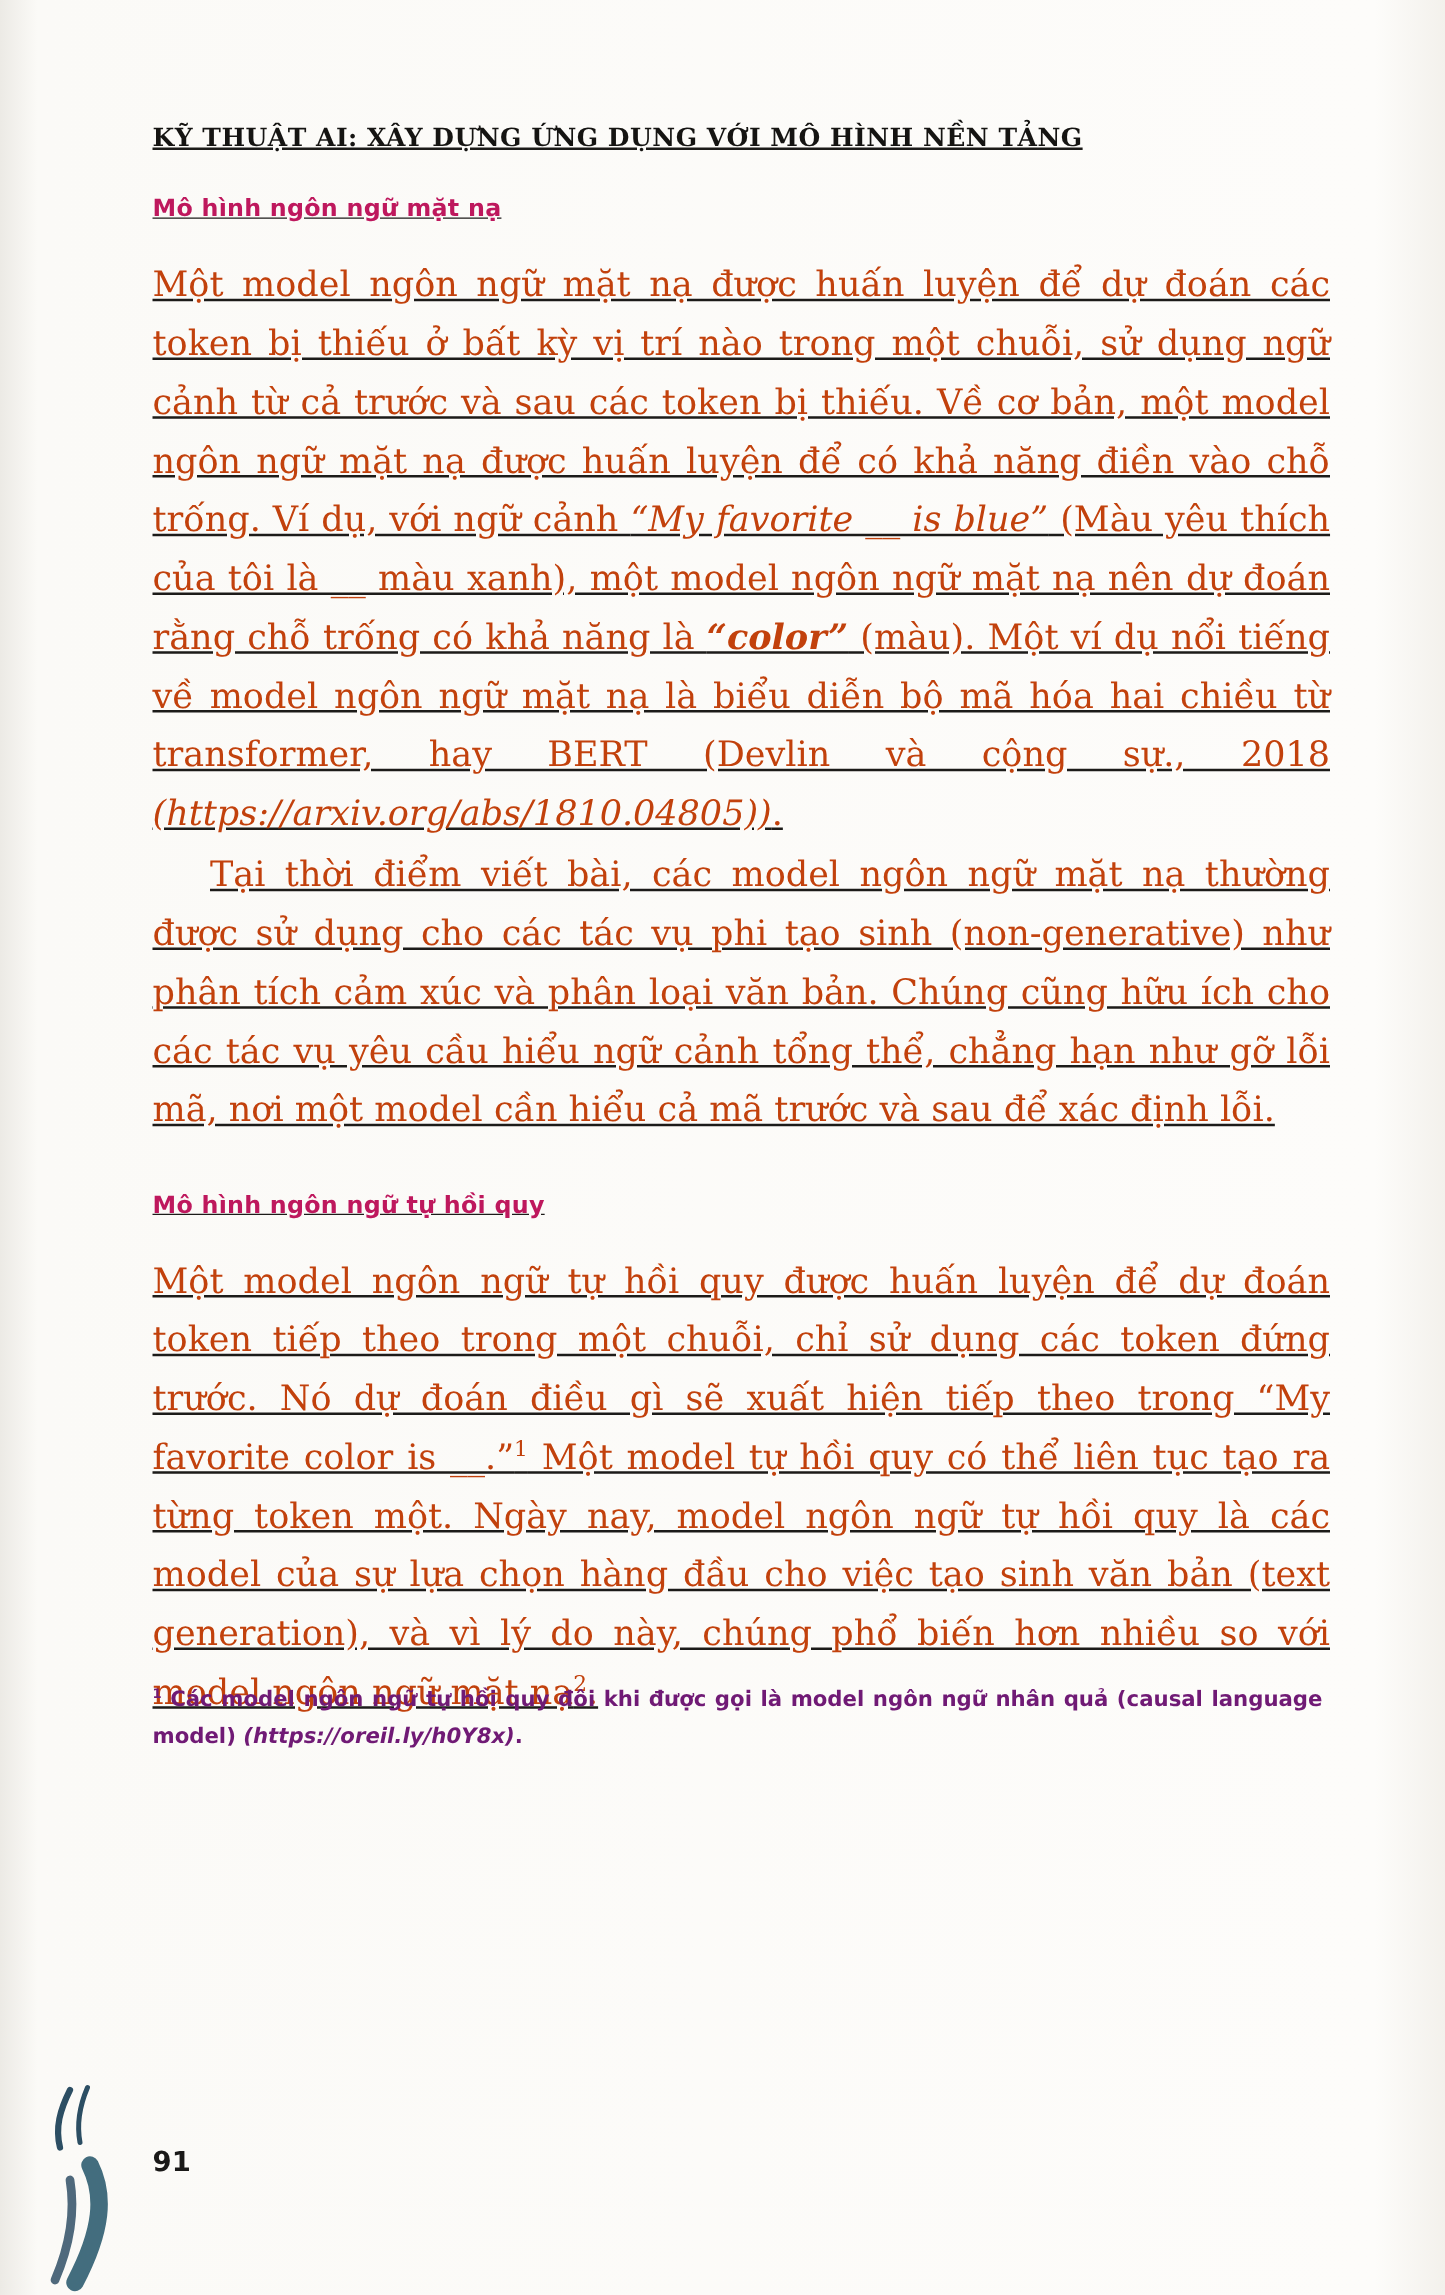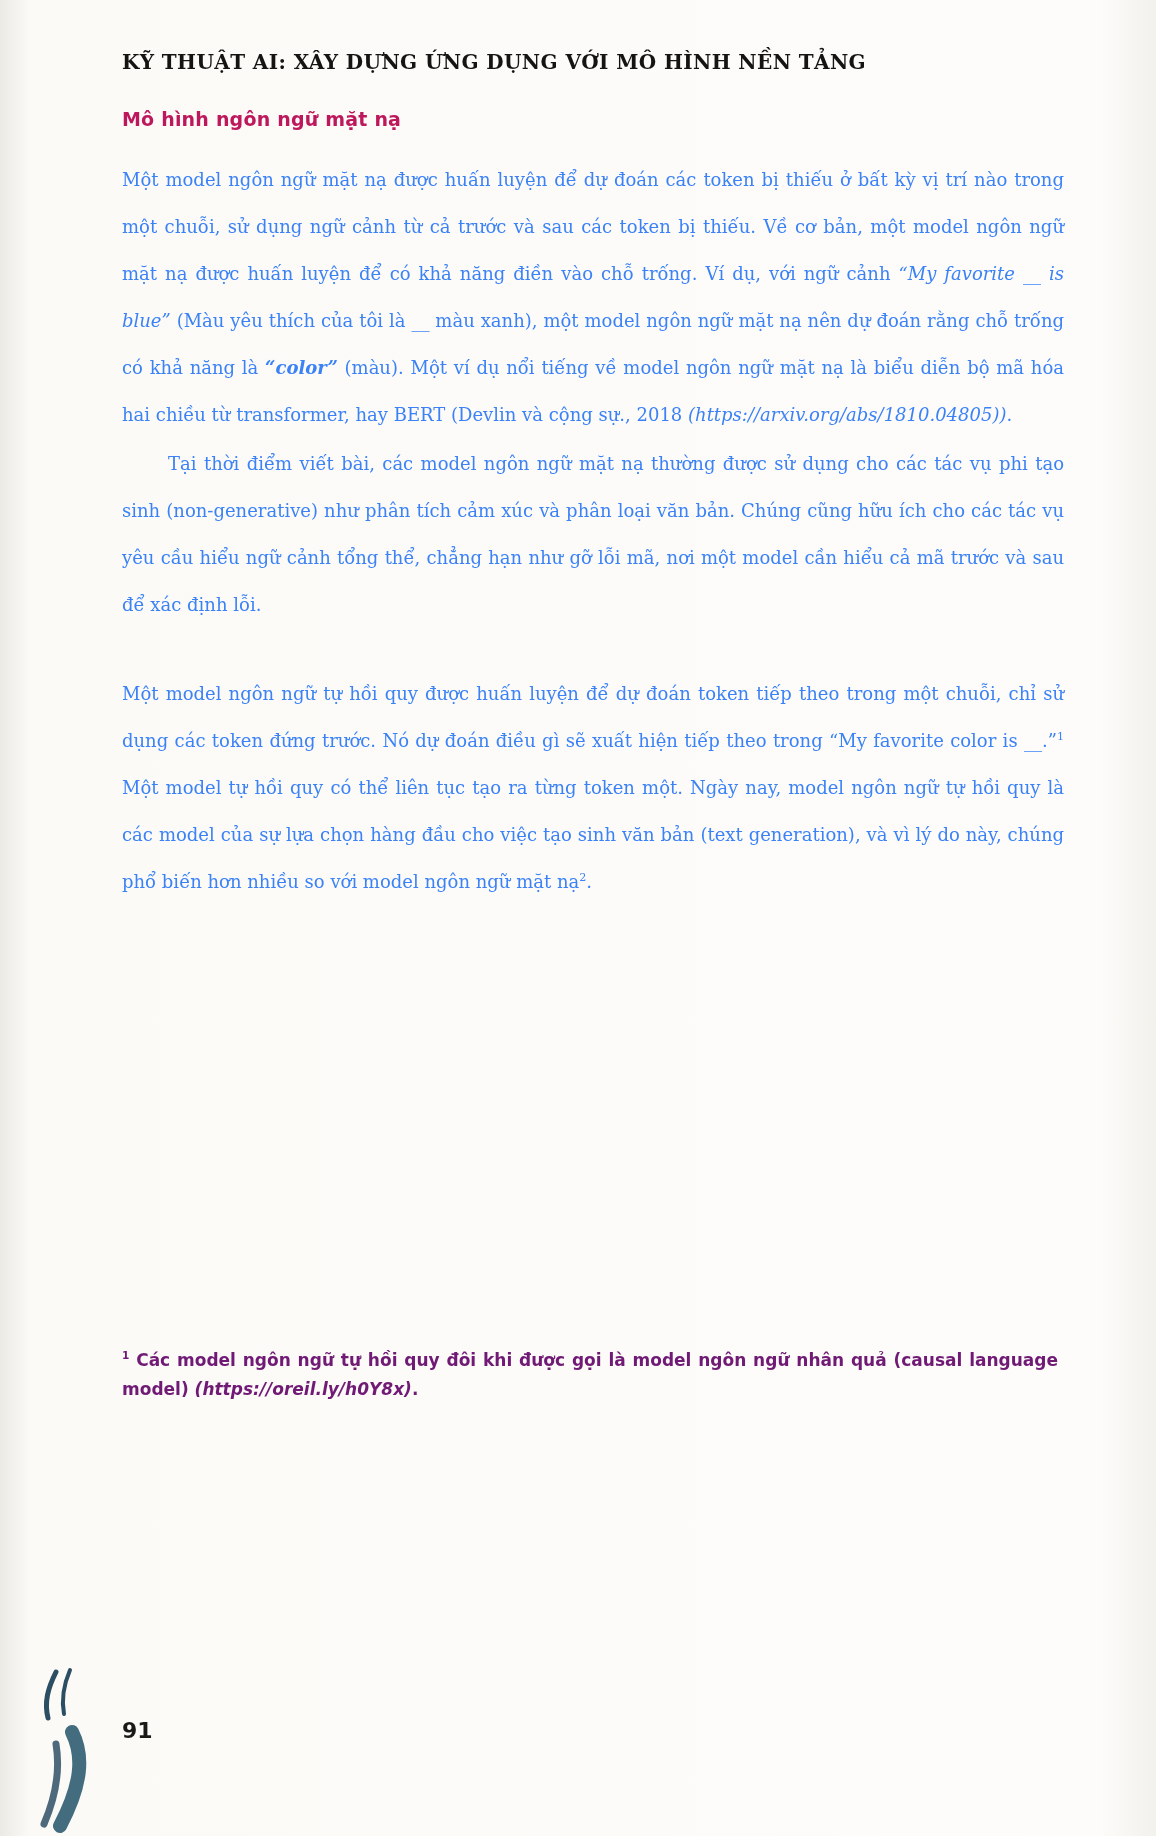--- a/index.html
+++ b/index.html
@@ -8,47 +8,48 @@
     height: 1836px;
     position: relative;
     overflow: hidden;
     background: linear-gradient(90deg, #eceae5 0px, #fbfaf7 30px, #fdfcfa 1100px, #f3f1ec 1156px);
     font-family: "DejaVu Serif", serif;
     color: #1c1b19;
   }
   .page {
     position: absolute;
     inset: 0;
-    padding: 50px 92px 0 122px;
+    padding: 98px 92px 0 122px;
     box-sizing: border-box;
+    text-decoration: underline;
   }
   .running-header {
     font-family: "DejaVu Serif", serif;
     font-weight: bold;
     font-size: 20px;
     letter-spacing: 0.4px;
     color: #151412;
     margin-bottom: 34px;
     white-space: nowrap;
   }
   .section-heading {
     font-family: "DejaVu Sans", sans-serif;
     font-weight: bold;
     font-size: 19px;
     color: #be185d;
     margin: 0 0 26px 0;
     letter-spacing: 0.2px;
   }
   .sec2 { margin-top: 42px; }
   .body-para {
-    font-size: 18px;
+    font-size: 28px;
     line-height: 47px;
     text-align: justify;
     margin: 0;
-    color: #3b82f6;
+    color: #c2410c;
   }
   .body-para + .body-para { margin-top: 2px; }
   .indent { text-indent: 46px; }
   .i  { font-style: italic; }
   .bi { font-style: italic; font-weight: bold; }
   .sup {
     vertical-align: super;
     font-size: 0.62em;
     line-height: 0;
   }
@@ -87,20 +88,21 @@
 
   <div class="running-header">KỸ THUẬT AI: XÂY DỰNG ỨNG DỤNG VỚI MÔ HÌNH NỀN TẢNG</div>
 
   <section>
     <h2 class="section-heading">Mô hình ngôn ngữ mặt nạ</h2>
     <p class="body-para"><span>Một model ngôn ngữ mặt nạ được huấn luyện để dự đoán các token bị thiếu ở bất kỳ vị trí nào trong một chuỗi, sử dụng ngữ cảnh từ cả trước và sau các token bị thiếu. Về cơ bản, một model ngôn ngữ mặt nạ được huấn luyện để có khả năng điền vào chỗ trống. Ví dụ, với ngữ cảnh </span><span class="i">“My favorite __ is blue”</span><span> (Màu yêu thích của tôi là __ màu xanh), một model ngôn ngữ mặt nạ nên dự đoán rằng chỗ trống có khả năng là </span><span class="bi">“color”</span><span> (màu). Một ví dụ nổi tiếng về model ngôn ngữ mặt nạ là biểu diễn bộ mã hóa hai chiều từ transformer, hay BERT (Devlin và cộng sự., 2018 </span><span class="i">(https://arxiv.org/abs/1810.04805))</span><span>.</span></p>
     <p class="body-para indent"><span>Tại thời điểm viết bài, các model ngôn ngữ mặt nạ thường được sử dụng cho các tác vụ phi tạo sinh (non-generative) như phân tích cảm xúc và phân loại văn bản. Chúng cũng hữu ích cho các tác vụ yêu cầu hiểu ngữ cảnh tổng thể, chẳng hạn như gỡ lỗi mã, nơi một model cần hiểu cả mã trước và sau để xác định lỗi.</span></p>
   </section>
 
   <section class="sec2">
+    <h2 class="section-heading">Mô hình ngôn ngữ tự hồi quy</h2>
     <p class="body-para"><span>Một model ngôn ngữ tự hồi quy được huấn luyện để dự đoán token tiếp theo trong một chuỗi, chỉ sử dụng các token đứng trước. Nó dự đoán điều gì sẽ xuất hiện tiếp theo trong “My favorite color is __.”</span><span class="sup">1</span><span> Một model tự hồi quy có thể liên tục tạo ra từng token một. Ngày nay, model ngôn ngữ tự hồi quy là các model của sự lựa chọn hàng đầu cho việc tạo sinh văn bản (text generation), và vì lý do này, chúng phổ biến hơn nhiều so với model ngôn ngữ mặt nạ</span><span class="sup">2</span><span>.</span></p>
   </section>
 
   <div class="footnotes">
     <p class="footnote"><span class="sup">1</span><span> Các model ngôn ngữ tự hồi quy đôi khi được gọi là model ngôn ngữ nhân quả (causal language model) </span><span class="bi">(https://oreil.ly/h0Y8x)</span><span>.</span></p>
   </div>
 
   <div class="page-number">91</div>
 
   <svg class="ink-mark" width="100" height="172" viewBox="0 0 100 172" aria-hidden="true">

